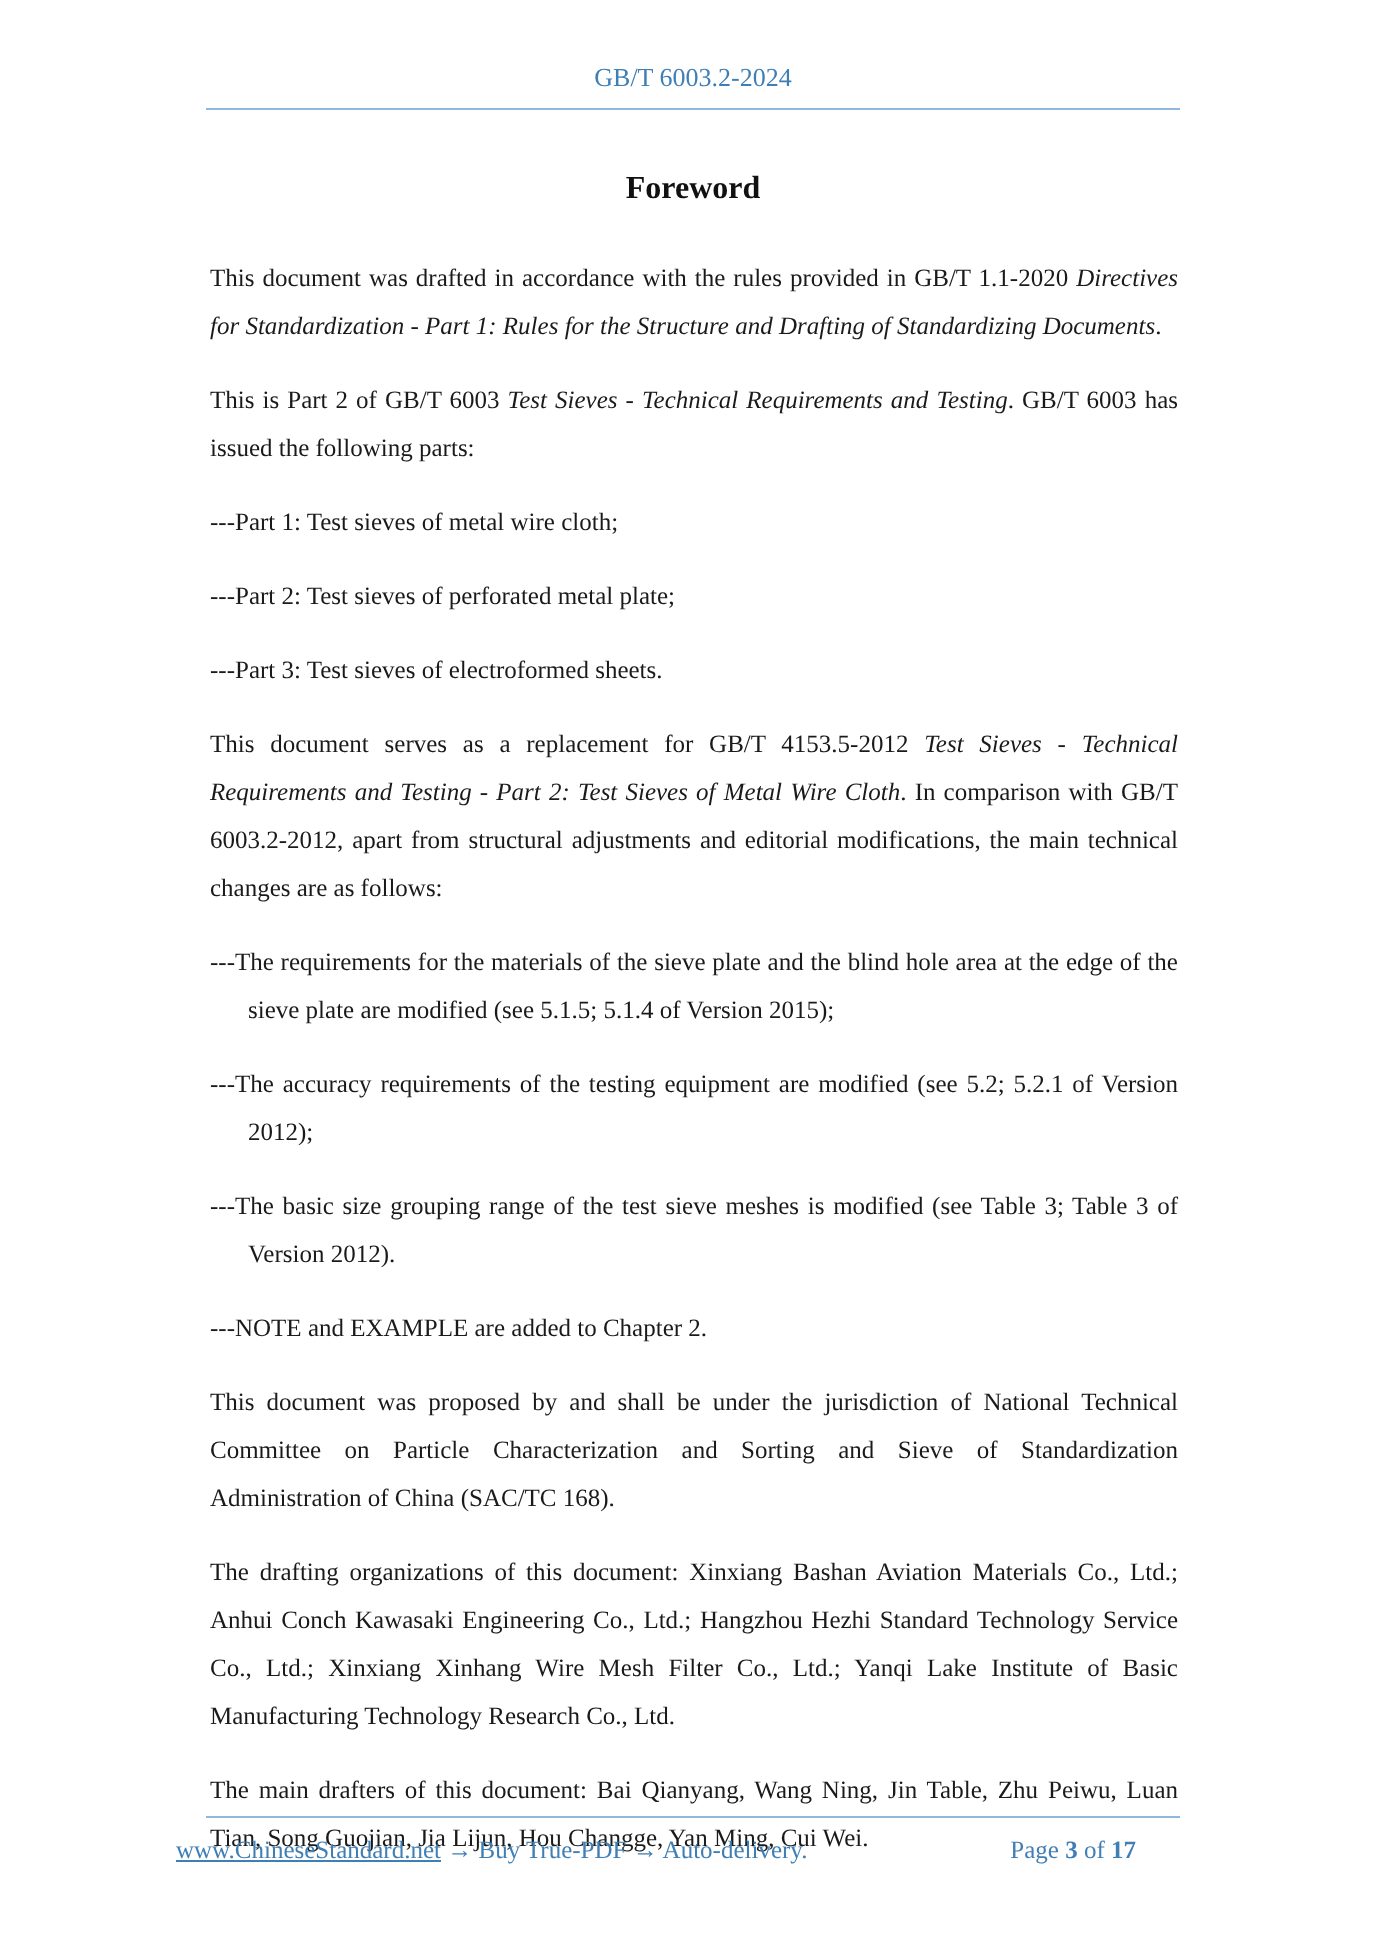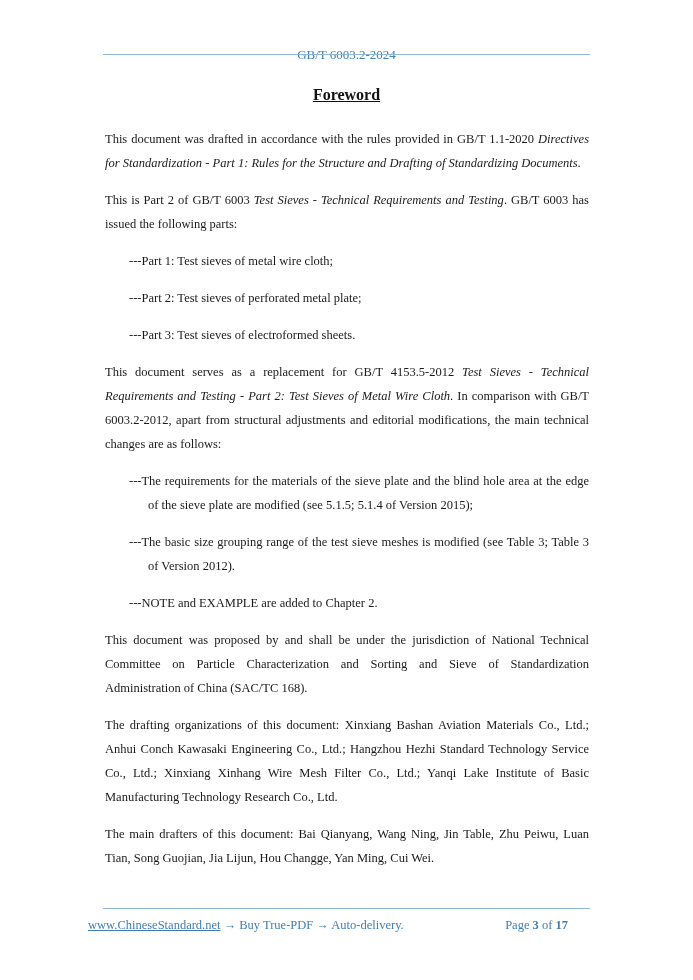--- a/index.html
+++ b/index.html
@@ -1,27 +1,27 @@
 <!DOCTYPE html>
 <html><head>
 <meta charset="utf-8">
 <style>
   html, body { margin: 0; padding: 0; background: #ffffff; }
   body { width: 693px; height: 980px; position: relative; overflow: hidden;
          font-family: "Liberation Serif", "DejaVu Serif", serif; color: #1a1a1a; }
-  .header-title { position: absolute; top: 47px; left: 0; width: 693px; text-align: center;
+  .header-title { position: absolute; top: 31px; left: 0; width: 693px; text-align: center;
                   font-size: 13px; color: #3f7fb5; }
   .header-rule { position: absolute; top: 54px; left: 103px; width: 487px; height: 0;
                  border-top: 1px solid #8fb8dc; }
   .page-title { position: absolute; top: 86px; left: 0; width: 693px; text-align: center;
-                font-size: 16px; font-weight: bold; color: #111; text-decoration: underline; }
+                font-size: 16px; font-weight: bold; color: #111; }
   .body { position: absolute; top: 127px; left: 105px; width: 484px; font-size: 12.5px;
           line-height: 24px; text-align: justify; }
   .body p { margin: 0 0 13px 0; }
-  .body p.item { margin-left: 24px; padding-left: 19px; text-indent: -19px; }
+  .body p.item { padding-left: 19px; text-indent: -19px; }
   .body i { font-style: italic; }
   .footer-rule { position: absolute; top: 908px; left: 103px; width: 487px; height: 0;
                  border-top: 1px solid #8fb8dc; }
   .footer { position: absolute; top: 918px; left: 88px; width: 480px; font-size: 12.5px;
             color: #3f7fb5; }
   .footer a { color: #3f7fb5; text-decoration: underline; }
   .footer .page { position: absolute; right: 0; top: 0; }
   .footer .page b { font-weight: bold; }
 </style>
 </head>
@@ -33,20 +33,21 @@
 <div class="page-title">Foreword</div>
 
 <div class="body">
   <p><span>This document was drafted in accordance with the rules provided in GB/T 1.1-2020 </span><i>Directives for Standardization - Part 1: Rules for the Structure and Drafting of Standardizing Documents</i><span>.</span></p>
   <p><span>This is Part 2 of GB/T 6003 </span><i>Test Sieves - Technical Requirements and Testing</i><span>. GB/T 6003 has issued the following parts:</span></p>
   <p class="item">---Part 1: Test sieves of metal wire cloth;</p>
   <p class="item">---Part 2: Test sieves of perforated metal plate;</p>
   <p class="item">---Part 3: Test sieves of electroformed sheets.</p>
   <p><span>This document serves as a replacement for GB/T 4153.5-2012 </span><i>Test Sieves - Technical Requirements and Testing - Part 2: Test Sieves of Metal Wire Cloth</i><span>. In comparison with GB/T 6003.2-2012, apart from structural adjustments and editorial modifications, the main technical changes are as follows:</span></p>
   <p class="item">---The requirements for the materials of the sieve plate and the blind hole area at the edge of the sieve plate are modified (see 5.1.5; 5.1.4 of Version 2015);</p>
+  <p class="item">---The accuracy requirements of the testing equipment are modified (see 5.2; 5.2.1 of Version 2012);</p>
   <p class="item">---The basic size grouping range of the test sieve meshes is modified (see Table 3; Table 3 of Version 2012).</p>
   <p class="item">---NOTE and EXAMPLE are added to Chapter 2.</p>
   <p>This document was proposed by and shall be under the jurisdiction of National Technical Committee on Particle Characterization and Sorting and Sieve of Standardization Administration of China (SAC/TC 168).</p>
   <p>The drafting organizations of this document: Xinxiang Bashan Aviation Materials Co., Ltd.; Anhui Conch Kawasaki Engineering Co., Ltd.; Hangzhou Hezhi Standard Technology Service Co., Ltd.; Xinxiang Xinhang Wire Mesh Filter Co., Ltd.; Yanqi Lake Institute of Basic Manufacturing Technology Research Co., Ltd.</p>
   <p>The main drafters of this document: Bai Qianyang, Wang Ning, Jin Table, Zhu Peiwu, Luan Tian, Song Guojian, Jia Lijun, Hou Changge, Yan Ming, Cui Wei.</p>
 </div>
 
 <div class="footer-rule"></div>
 <div class="footer">
   <a>www.ChineseStandard.net</a><span> → Buy True-PDF → Auto-delivery.</span>

